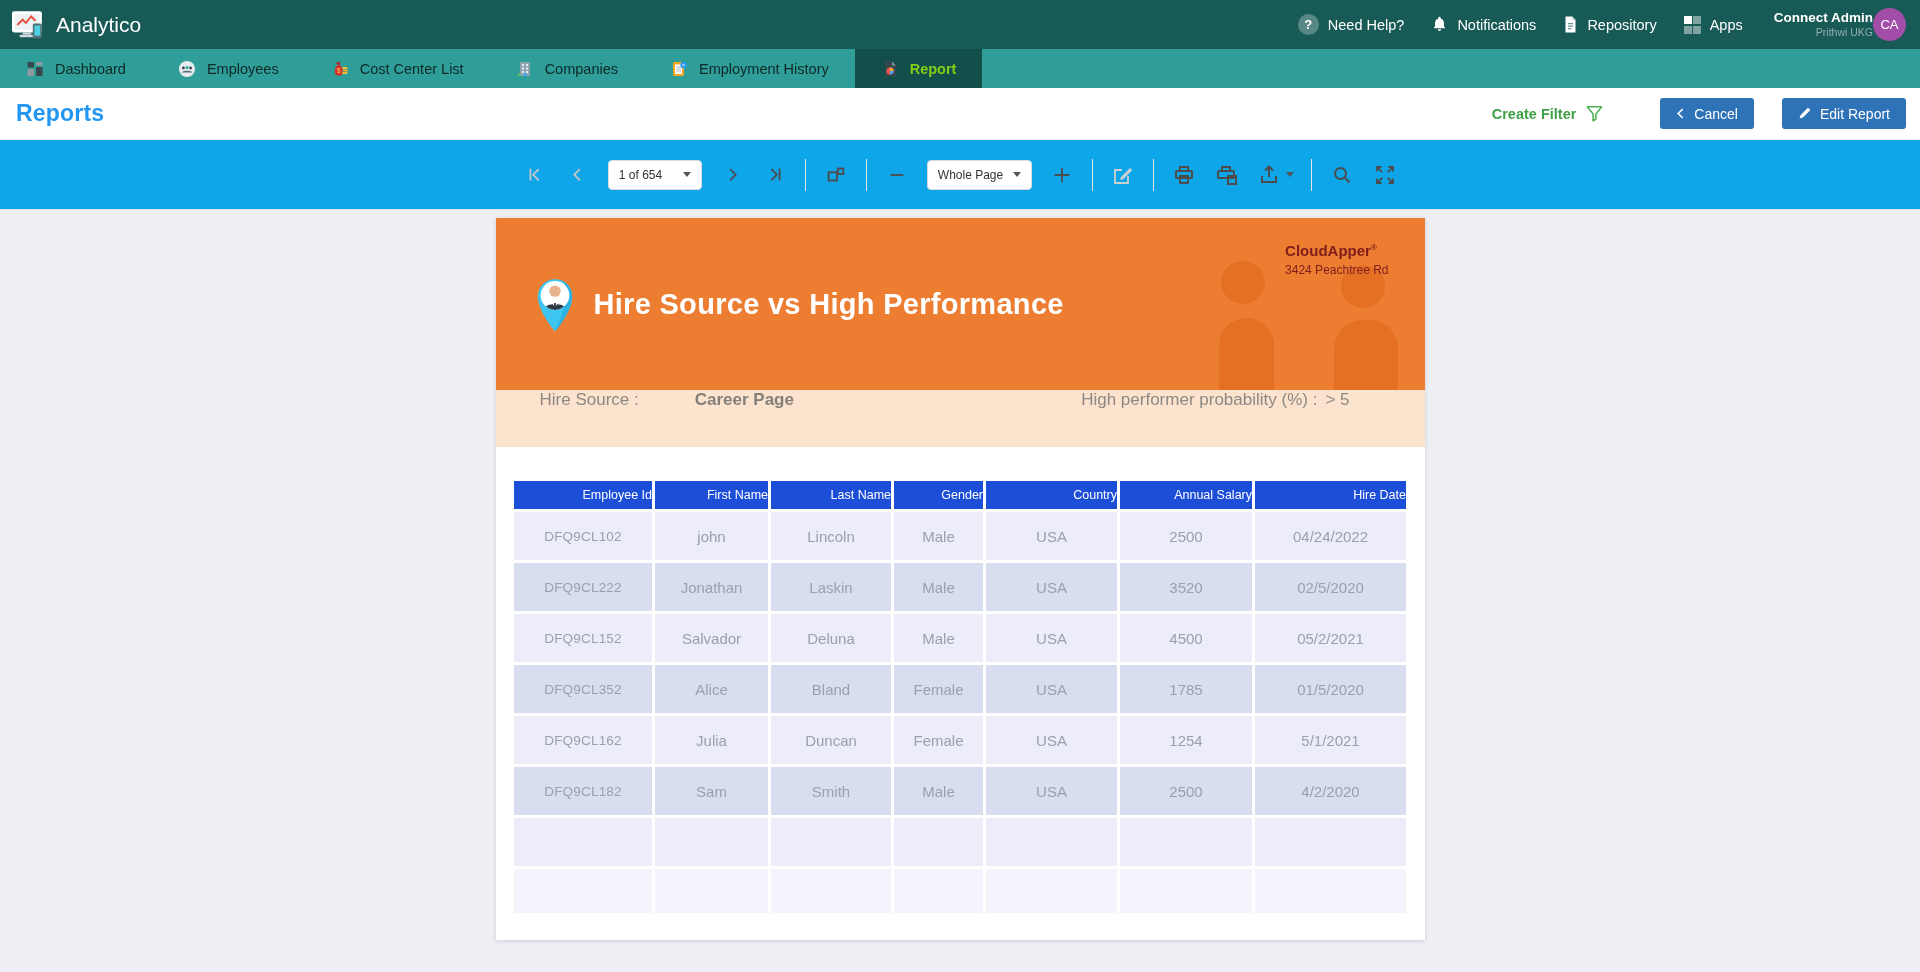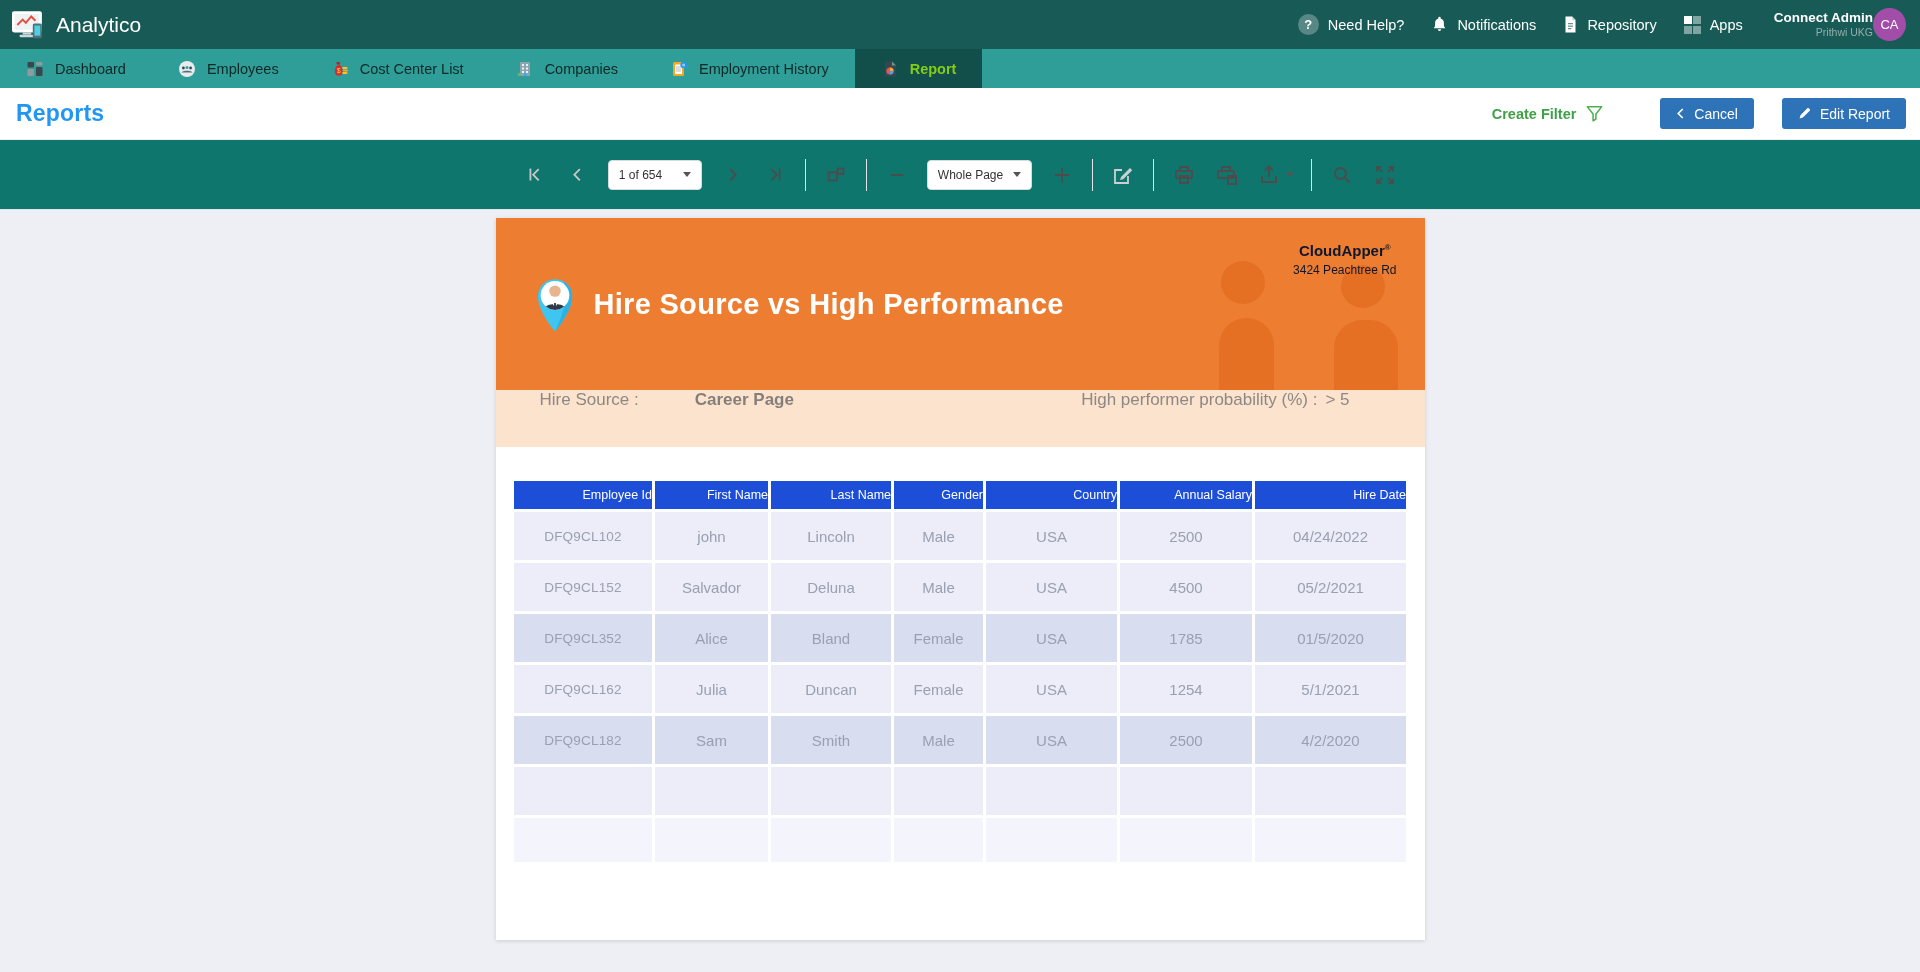--- a/index.html
+++ b/index.html
@@ -27,34 +27,34 @@
   .tabicon { width:18px; height:18px; display:flex; }
 
   
   .page-header { height:52px; background:#fff; display:flex; align-items:center; padding:0 14px 0 16px; border-bottom:1px solid #ECEEF2; }
   .page-title { font-size:23px; font-weight:700; color:#2196F3; letter-spacing:.2px; }
   .header-actions { margin-left:auto; display:flex; align-items:center; gap:28px; }
   .create-filter { display:flex; align-items:center; gap:9px; color:#3FA047; font-size:14.5px; font-weight:600; cursor:pointer; margin-right:28px; }
   .btn { height:31px; background:#2E72B7; border:none; border-radius:3px; color:#fff; font-size:14px; font-family:inherit; display:flex; align-items:center; gap:9px; padding:0 16px; cursor:pointer; }
 
   
-  .toolbar { height:70px; background:#0f766e; border-bottom:1px solid #E4E6EB; display:flex; align-items:center; justify-content:center; gap:17px; }
+  .toolbar { height:70px; background:#0ea5e9; border-bottom:1px solid #E4E6EB; display:flex; align-items:center; justify-content:center; gap:17px; }
   .tbtn { width:26px; height:26px; border:none; background:transparent; display:flex; align-items:center; justify-content:center; cursor:pointer; padding:0; }
   .tb-divider { width:1px; height:32px; background:#E2E4E8; }
   .dd { height:30px; min-width:94px; background:#fff; border:1px solid #D8DADE; border-radius:4px; display:flex; align-items:center; justify-content:space-between; gap:10px; padding:0 10px; font-size:12px; color:#333; cursor:pointer; }
   .caret { width:0; height:0; border-left:4px solid transparent; border-right:4px solid transparent; border-top:5px solid #555; }
   .export-wrap { display:flex; align-items:center; gap:5px; }
 
   
   .content { height:762px; background:#EDEFF5; display:flex; justify-content:center; align-items:flex-start; padding-top:8px; }
   .report-page { width:929px; height:722px; background:#fff; box-shadow:0 1px 4px rgba(0,0,0,.14); }
 
   .banner { height:172px; background:#EC7D31; position:relative; overflow:hidden; display:flex; align-items:center; padding-left:38px; }
   .banner-title { color:#fff; font-size:29px; font-weight:700; letter-spacing:.3px; margin-left:18px; position:relative; z-index:2; }
-  .brand-block { position:absolute; top:24px; right:28px; text-align:center; color:#0f172a; z-index:2; }
+  .brand-block { position:absolute; top:24px; right:36px; text-align:left; color:#7f1d1d; z-index:2; }
   .brand-name { font-size:15px; font-weight:700; }
   .brand-reg { font-size:8px; vertical-align:super; }
   .brand-addr { font-size:12px; margin-top:4px; }
   .sil-head { position:absolute; border-radius:50%; background:#E57024; }
   .sil-body { position:absolute; background:#E57024; border-radius:28px 28px 0 0; }
 
   .filterbar { height:57px; background:#FCE3CE; display:flex; align-items:flex-start; padding:0 75px 0 44px; font-size:17px; color:#8D8884; }
   .filter-item { display:flex; align-items:baseline; gap:8px; }
   .filter-item.right { margin-left:auto; }
   .fv-bold { font-weight:700; color:#847F7A;margin-left:48px; }
@@ -443,20 +443,29 @@
         <tbody>
             <tr class="row-odd">
               <td>DFQ9CL102</td>
               <td>john</td>
               <td>Lincoln</td>
               <td>Male</td>
               <td>USA</td>
               <td>2500</td>
               <td>04/24/2022</td>
             </tr>
+            <tr class="row-even">
+              <td>DFQ9CL222</td>
+              <td>Jonathan</td>
+              <td>Laskin</td>
+              <td>Male</td>
+              <td>USA</td>
+              <td>3520</td>
+              <td>02/5/2020</td>
+            </tr>
             <tr class="row-odd">
               <td>DFQ9CL152</td>
               <td>Salvador</td>
               <td>Deluna</td>
               <td>Male</td>
               <td>USA</td>
               <td>4500</td>
               <td>05/2/2021</td>
             </tr>
             <tr class="row-even">

